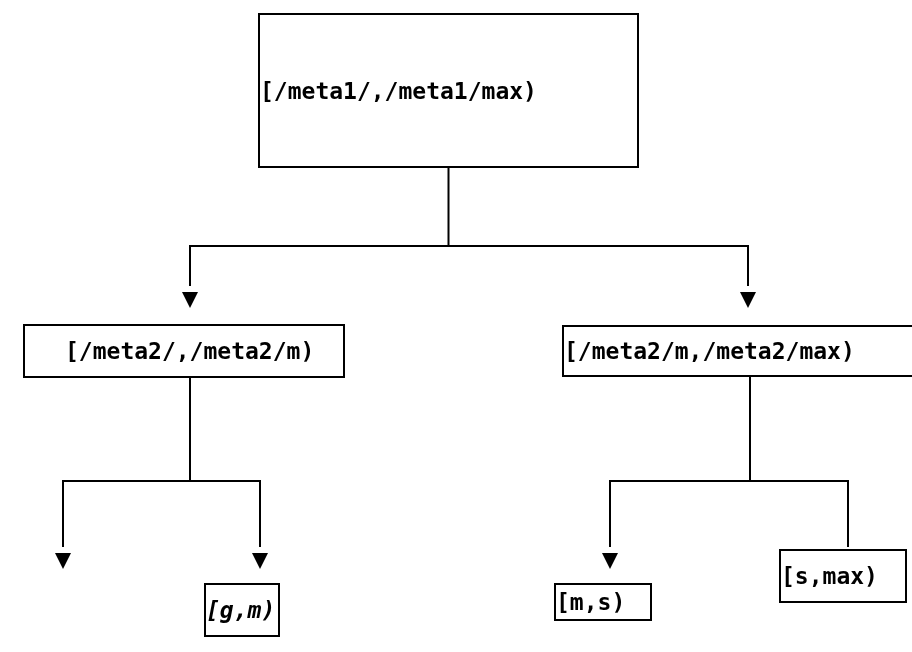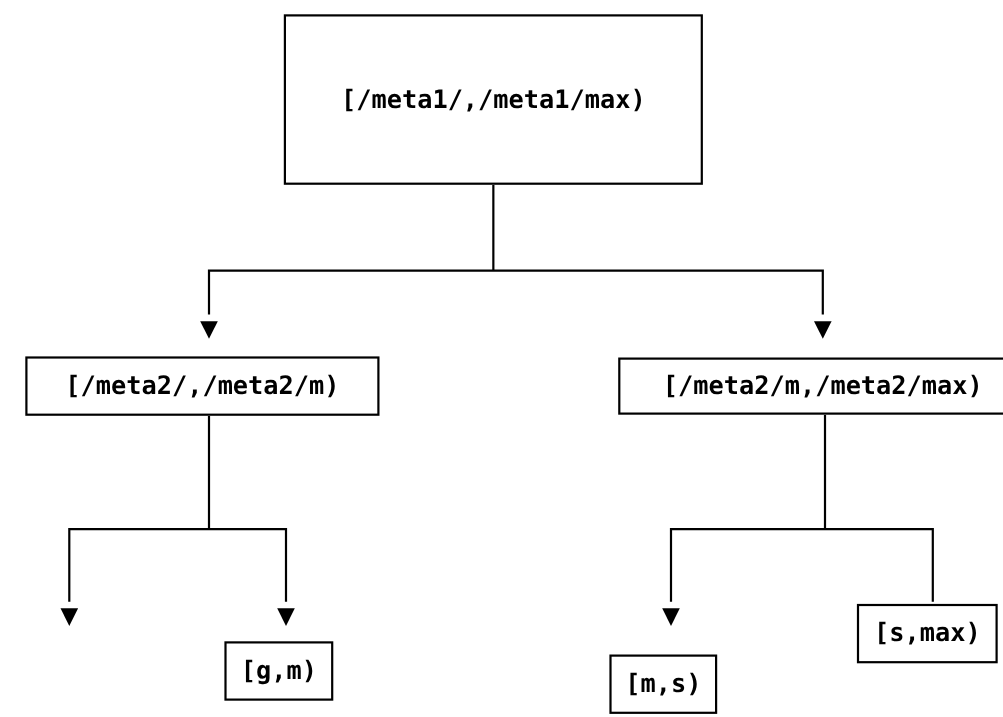--- a/index.html
+++ b/index.html
@@ -31,32 +31,32 @@
     fill: #000000;
     stroke: none;
   }
   .node {
     position: absolute;
     box-sizing: border-box;
     border: 2px solid #000000;
     background: #ffffff;
     display: flex;
     align-items: center;
-    justify-content: center;
+    justify-content: flex-start;
     color: #000000;
     font-size: 23px;
     font-weight: bold;
     white-space: nowrap;
   }
   .node-root      { left: 258px; top: 13px;  width: 381px; height: 155px; }
-  .node-meta2-low { left: 23px;  top: 324px; width: 322px; height: 54px;  }
+  .node-meta2-low { left: 23px;  top: 324px; width: 322px; height: 54px; padding-left: 40px;  }
   .node-meta2-high{ left: 562px; top: 325px; width: 372px; height: 52px;  }
   .node-leaf-ag   { left: 7px;   top: 583px; width: 101px; height: 54px;  }
-  .node-leaf-gm   { left: 204px; top: 583px; width: 99px;  height: 54px;  }
-  .node-leaf-ms   { left: 554px; top: 583px; width: 98px;  height: 54px; margin-top: 12px;  }
+  .node-leaf-gm   { left: 204px; top: 583px; width: 76px;  height: 54px; font-style: italic;  }
+  .node-leaf-ms   { left: 554px; top: 583px; width: 98px;  height: 38px;  }
   .node-leaf-smax { left: 779px; top: 549px; width: 128px; height: 54px;  }
 </style>
 </head>
 <body>
 
 <div class="canvas">
 
   <svg class="edges-layer" viewBox="0 0 912 652">
 
     <g>

